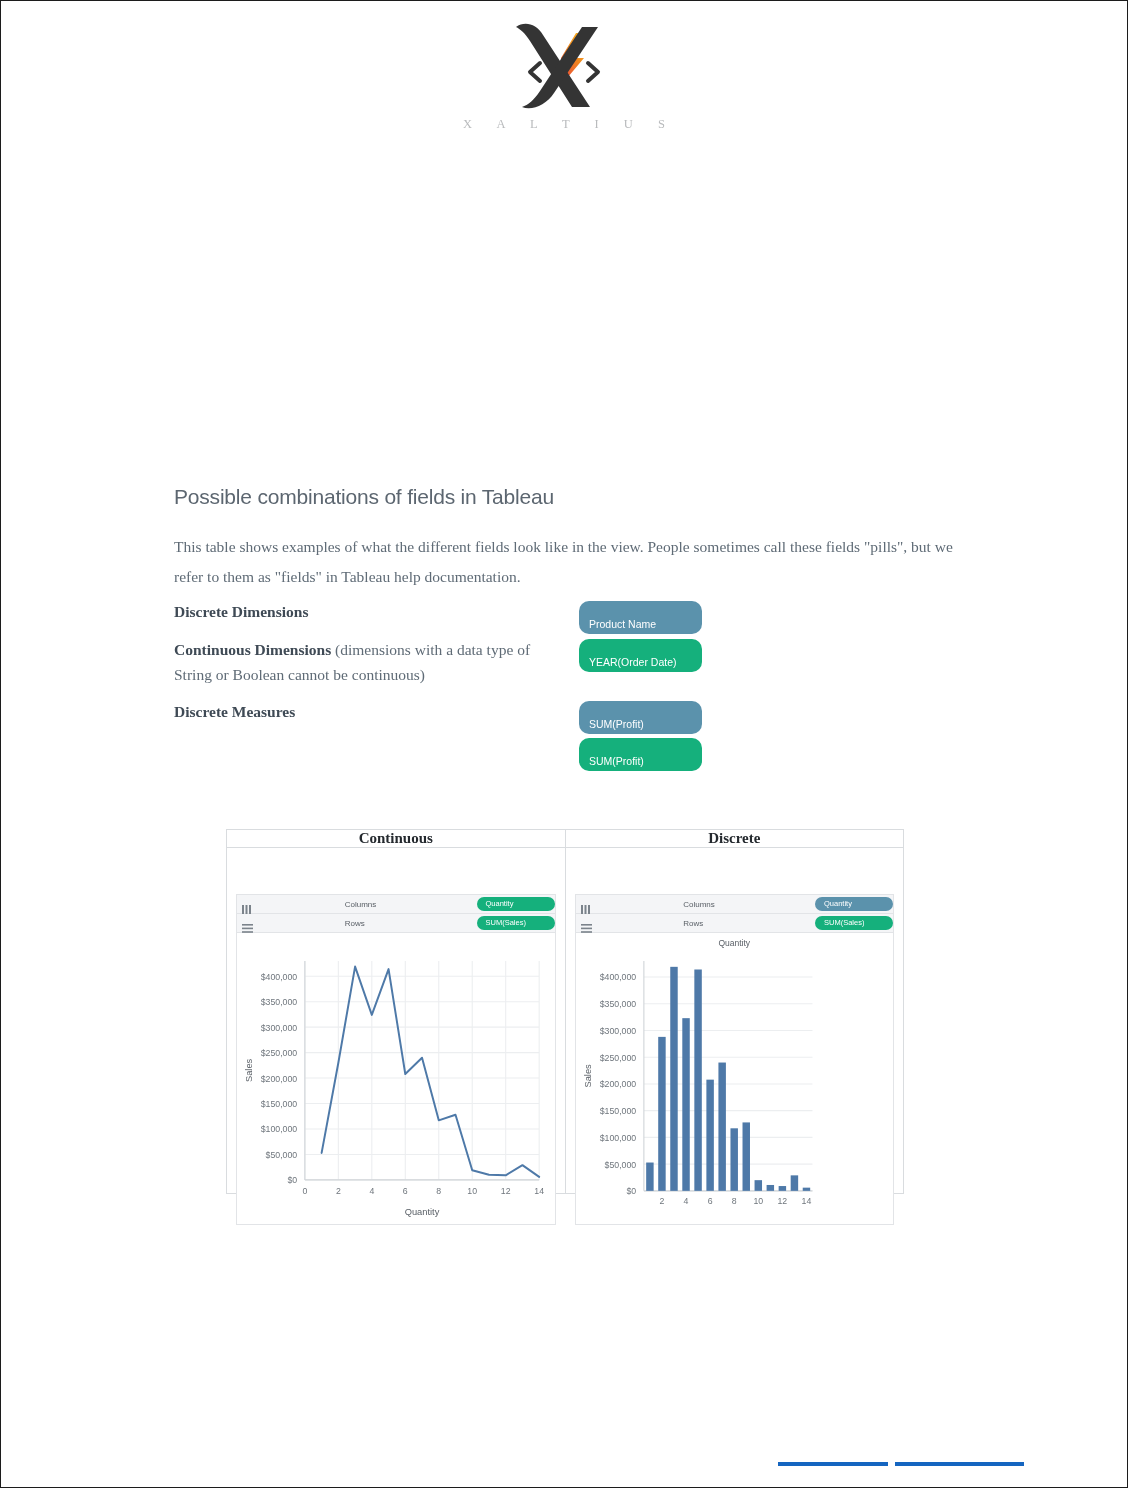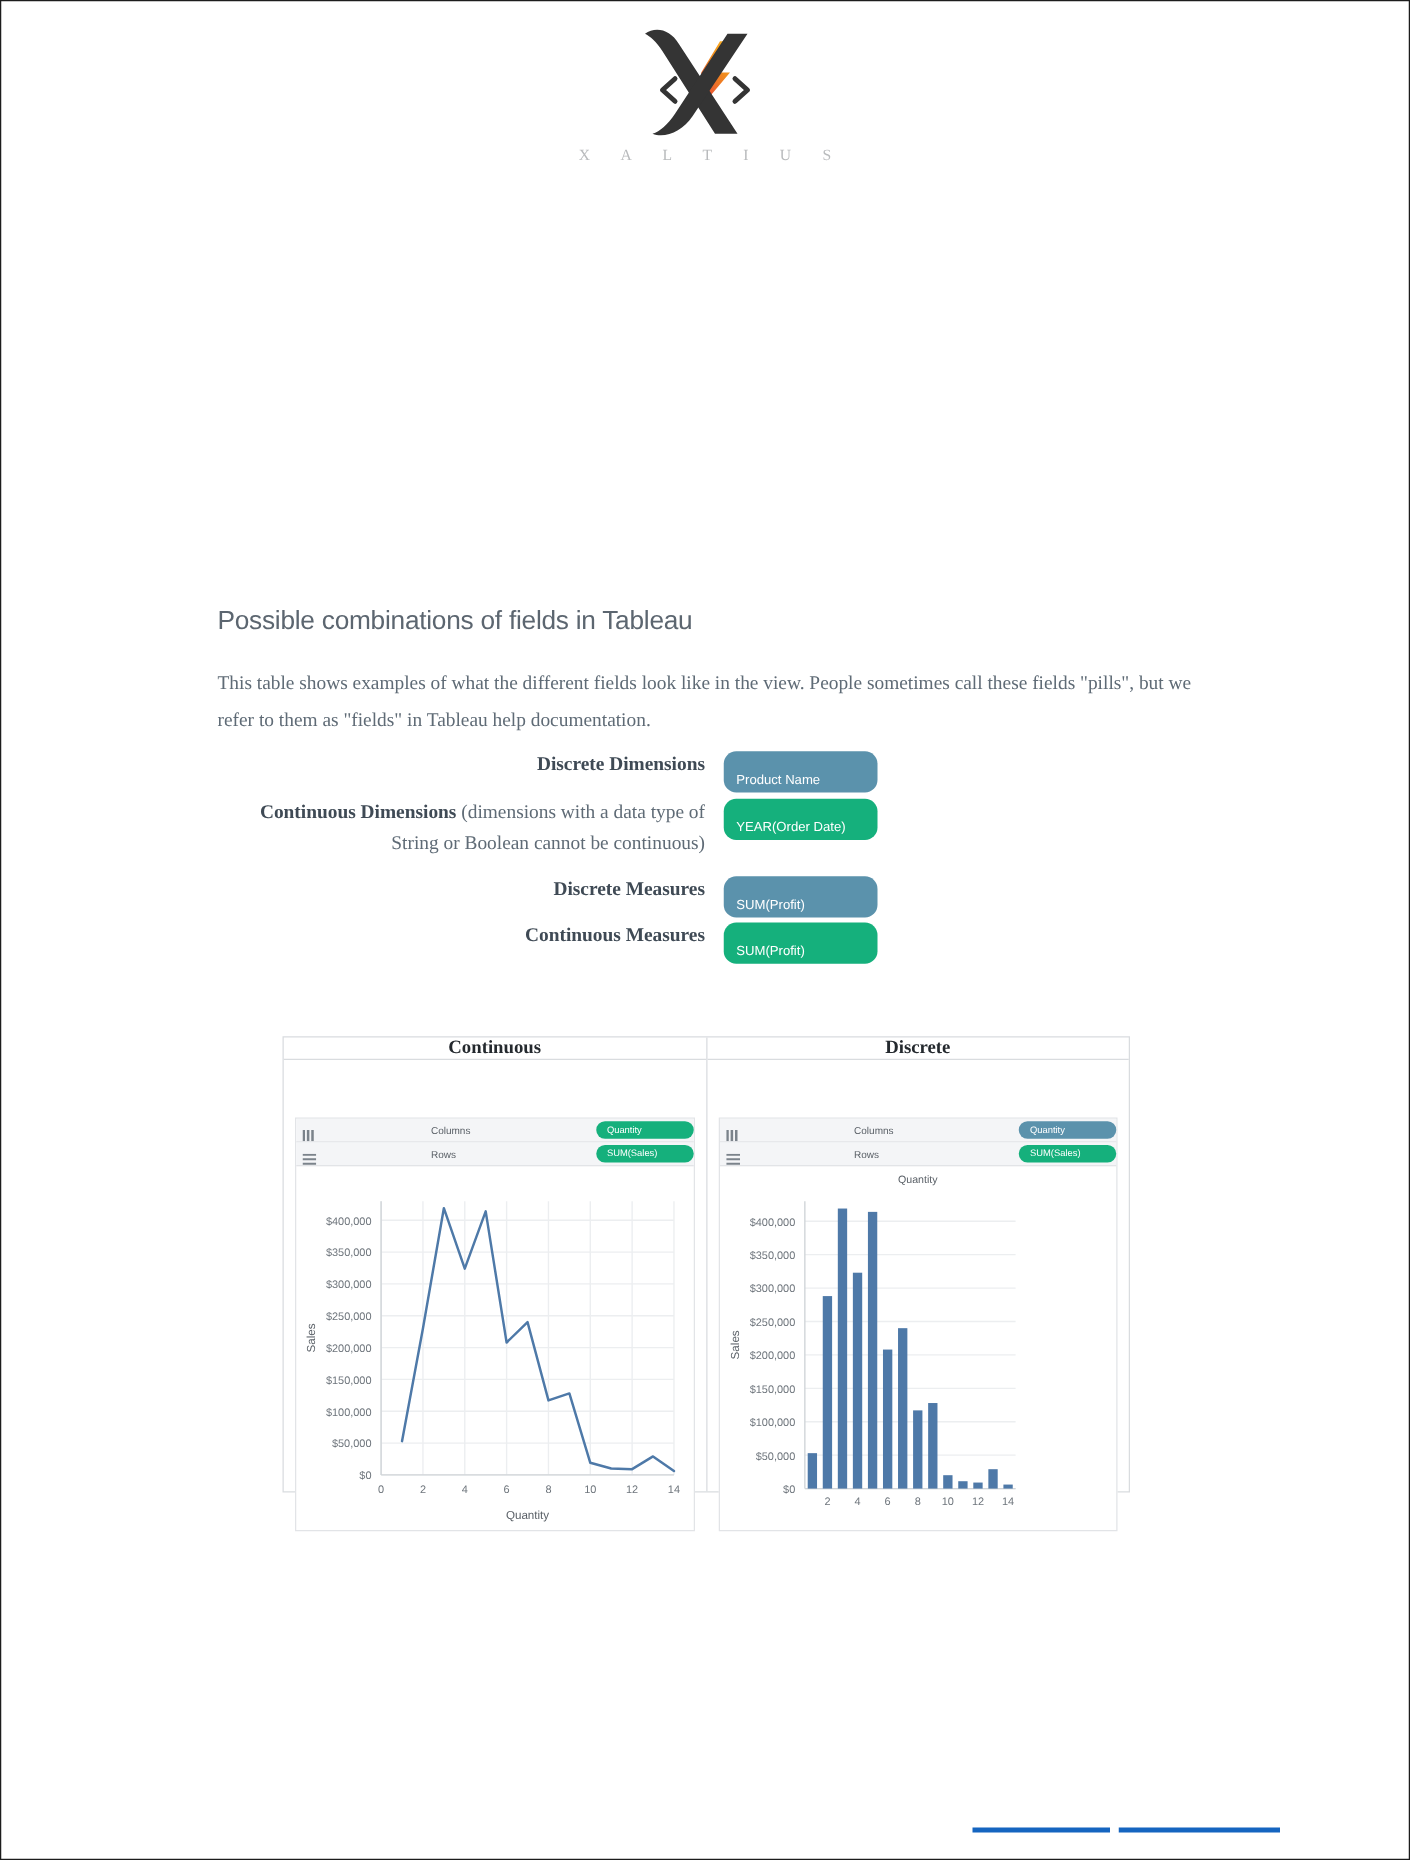--- a/index.html
+++ b/index.html
@@ -49,21 +49,21 @@
     font-family:"Liberation Serif", serif;
     font-size:15.5px;line-height:30px;color:#5f6b76;
   }
 
   
   .rows{position:absolute;left:173px;top:598px;width:734px;}
   .frow{position:relative;min-height:37px;margin-bottom:0;}
   .frow .lbl{
     position:absolute;left:0;top:0;width:390px;
     font-family:"Liberation Serif", serif;
-    font-size:15.5px;line-height:25px;color:#5f6b76;text-align:right;
+    font-size:15.5px;line-height:25px;color:#5f6b76;
   }
   .frow .lbl b{font-weight:bold;color:#3f4a55;}
   .frow .pillcell{position:absolute;left:405px;top:2px;}
 
   .pill{
     display:inline-block;
     min-width:123px;
     padding:16px 10px 3px;
     border-radius:10px;
     color:#ffffff;
@@ -189,21 +189,20 @@
     </div>
 
     <div class="frow" style="height:37px">
       <div class="lbl"><b>Discrete Measures</b><span></span></div>
       <div class="pillcell">
         <span class="pill blue">SUM(Profit)</span>
       </div>
     </div>
 
     <div class="frow" style="height:37px">
-      <div class="lbl"><b>Continuous Measures</b><span></span></div>
       <div class="pillcell">
         <span class="pill green">SUM(Profit)</span>
       </div>
     </div>
 
   </div>
 
   <div class="cmp">
 
     <div class="cmp-col left">

